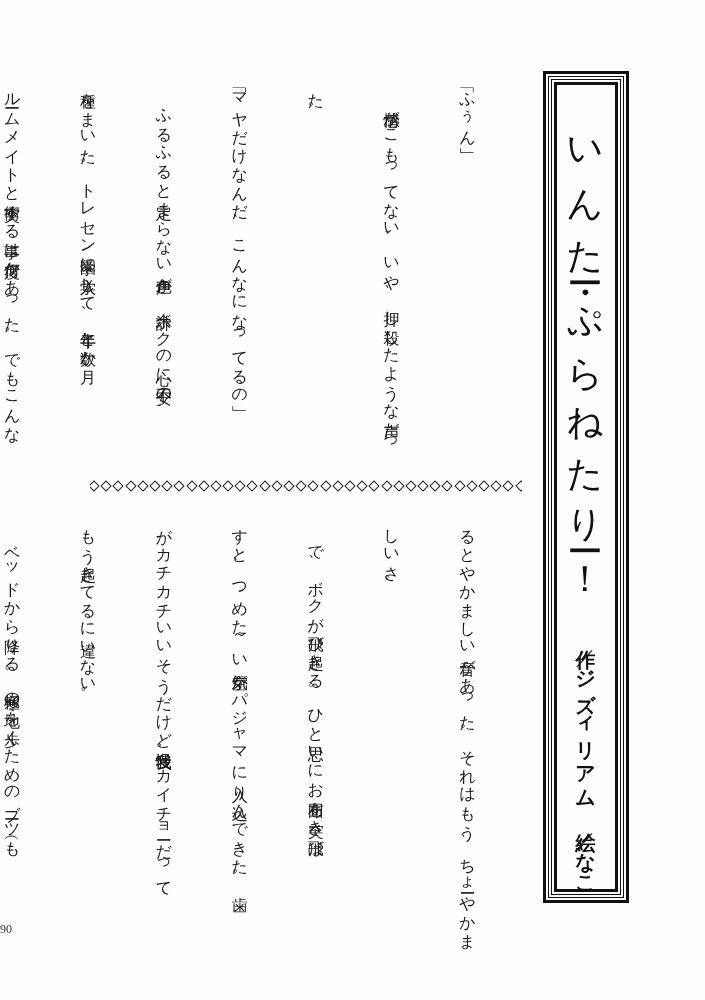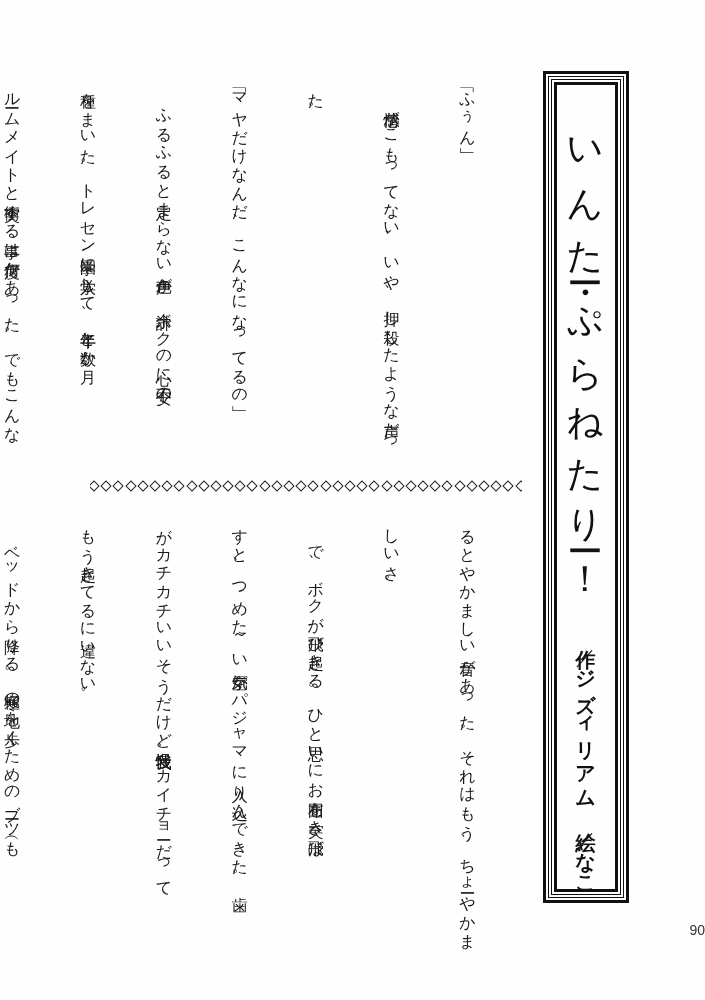--- a/index.html
+++ b/index.html
@@ -26,22 +26,22 @@
 
   .title { position: absolute; left: 0; right: 0; top: 40px; writing-mode: vertical-rl;
            -webkit-writing-mode: vertical-rl; font-size: 36px; letter-spacing: 9px;
            margin: 0 auto; width: 46px; font-family: "DejaVu Serif", serif; font-weight: normal; color: #111; }
   .byline { position: absolute; left: 0; right: 0; top: 560px; writing-mode: vertical-rl;
             -webkit-writing-mode: vertical-rl; font-size: 20px; font-weight: bold; width: 28px;
             margin: 0 auto; letter-spacing: 1px; font-family: "DejaVu Serif", serif; color: #111; }
   .byline .slash { font-weight: normal; }
   .byline .gap { display: inline-block; height: 18px; }
 
-  .page-number { position: absolute; left: 0; width: 705px; top: 922px; text-align: right;
-                 font-size: 14px; font-family: Liberation Sans, sans-serif; color: #333; }
+  .page-number { position: absolute; left: 0; width: 705px; top: 922px; text-align: left;
+                 font-size: 12px; font-family: Liberation Serif, serif; color: #333; }
 </style>
 </head>
 <body>
 
 <div class="page">
 
   <div class="block block-top">
     <span class="line">「ふぅん」</span>
     <span class="line">　感情がこもってない、いや、押し殺したような声だっ</span>
     <span class="line">た。</span>

